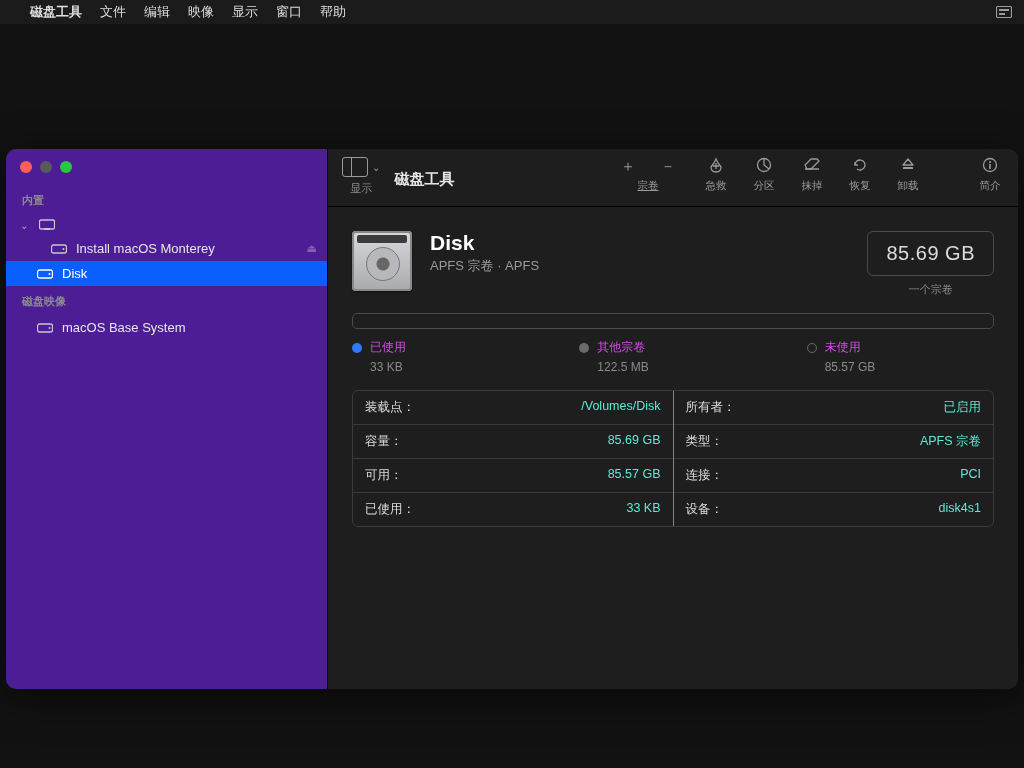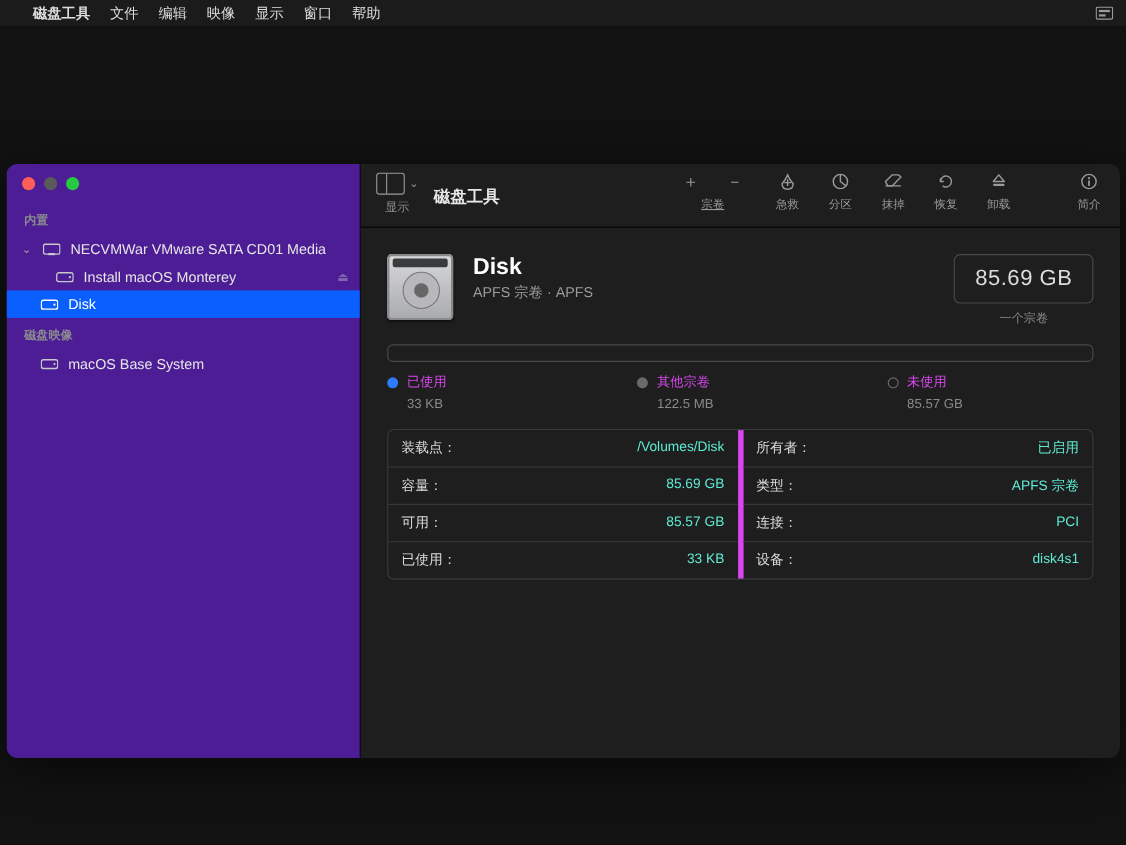--- a/index.html
+++ b/index.html
@@ -57,21 +57,21 @@
   .bar { height:16px; border:1px solid #4a4a4e; border-radius:5px; background:#1e1e1e; }
   .legend { display:flex; margin-top:10px; gap:40px; font-size:12px; }
   .lg { flex:1; }
   .lg .r1 { display:flex; align-items:center; gap:8px; color:#d946ef; }
   .swatch { width:10px; height:10px; border-radius:50%; }
   .sw-b{background:#2e7bff;} .sw-g{background:#6a6a6e;} .sw-e{border:1.2px solid #6a6a6e;}
   .lg .r2 { color:#8a8a8e; margin-top:4px; padding-left:18px; font-size:12px; }
   
   .props { margin:16px 24px 0; border:1px solid #3a3a3e; border-radius:6px; display:flex; font-size:12.5px; }
   .col { flex:1; }
-  .col:first-child { border-right:5px solid #d946ef; }
+  .col:first-child { border-right:1px solid #d946ef; }
   .prow { display:flex; justify-content:space-between; padding:8px 12px; border-bottom:1px solid #3a3a3e; }
   .prow:last-child { border-bottom:none; }
   .prow .k { color:#ddd; }
   .prow .v { color:#5eead4; }
   svg { display:block; }
 </style>
 </head>
 <body>
 
 <div class="menubar">
@@ -105,21 +105,20 @@
       <div class="sec-label">内置</div>
       <div class="tree">
         <div class="row">
           <span class="chev">⌄</span>
           <span class="ic">
             <svg width="16" height="12" viewBox="0 0 16 12">
                 <rect x="0.5" y="1" width="15" height="9" rx="1.5" fill="none" stroke="#c8c8cc" stroke-width="1.3"></rect>
                 <rect x="5" y="9" width="6" height="2" fill="#c8c8cc"></rect>
               </svg>
           </span>
-          <span>NECVMWar VMware SATA CD01 Media</span>
         </div>
         <div class="row ind1">
           <span class="ic">
             <svg width="16" height="12" viewBox="0 0 16 12">
                 <rect x="0.5" y="2" width="15" height="8" rx="2" fill="none" stroke="#c8c8cc" stroke-width="1.3"></rect>
                 <circle cx="12.5" cy="6" r="1" fill="#c8c8cc"></circle>
               </svg>
           </span>
           <span>Install macOS Monterey</span>
           <span class="eject">⏏</span>

